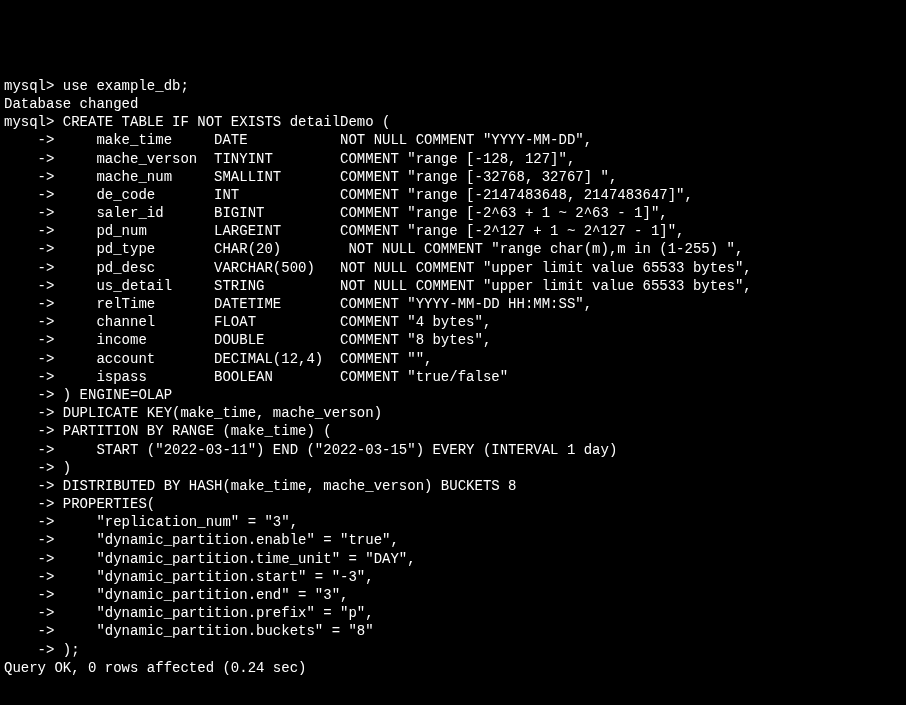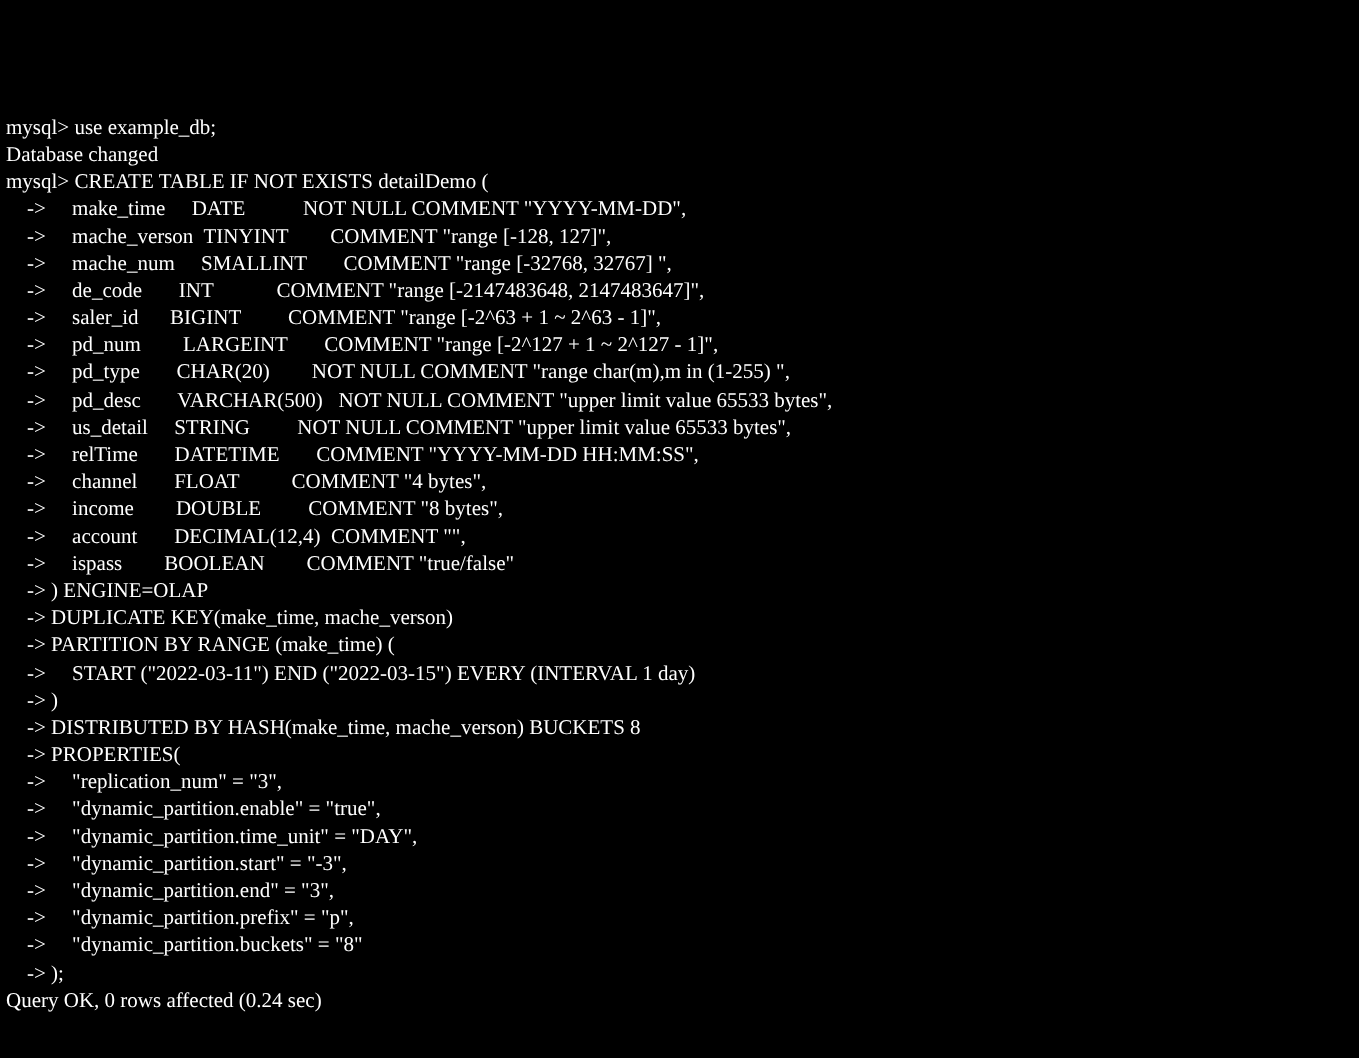--- a/index.html
+++ b/index.html
@@ -8,21 +8,20 @@
       background: #000;
       color: #fff;
       font-family: "Consolas", "Monaco", "Courier New", monospace;
       font-size: 14px;
       line-height: 1.3;
       white-space: pre;
       overflow: hidden;
     }
     .terminal {
       white-space: pre;
-      font-family: Liberation Serif, serif;
     }
   </style>
 </head>
 <body>
 
 
 
 <div class="terminal" id="terminal"><div>mysql&gt; use example_db;</div><div>Database changed</div><div>mysql&gt; CREATE TABLE IF NOT EXISTS detailDemo (</div><div>    -&gt;     make_time     DATE           NOT NULL COMMENT "YYYY-MM-DD",</div><div>    -&gt;     mache_verson  TINYINT        COMMENT "range [-128, 127]",</div><div>    -&gt;     mache_num     SMALLINT       COMMENT "range [-32768, 32767] ",</div><div>    -&gt;     de_code       INT            COMMENT "range [-2147483648, 2147483647]",</div><div>    -&gt;     saler_id      BIGINT         COMMENT "range [-2^63 + 1 ~ 2^63 - 1]",</div><div>    -&gt;     pd_num        LARGEINT       COMMENT "range [-2^127 + 1 ~ 2^127 - 1]",</div><div>    -&gt;     pd_type       CHAR(20)        NOT NULL COMMENT "range char(m),m in (1-255) ",</div><div>    -&gt;     pd_desc       VARCHAR(500)   NOT NULL COMMENT "upper limit value 65533 bytes",</div><div>    -&gt;     us_detail     STRING         NOT NULL COMMENT "upper limit value 65533 bytes",</div><div>    -&gt;     relTime       DATETIME       COMMENT "YYYY-MM-DD HH:MM:SS",</div><div>    -&gt;     channel       FLOAT          COMMENT "4 bytes",</div><div>    -&gt;     income        DOUBLE         COMMENT "8 bytes",</div><div>    -&gt;     account       DECIMAL(12,4)  COMMENT "",</div><div>    -&gt;     ispass        BOOLEAN        COMMENT "true/false"</div><div>    -&gt; ) ENGINE=OLAP</div><div>    -&gt; DUPLICATE KEY(make_time, mache_verson)</div><div>    -&gt; PARTITION BY RANGE (make_time) (</div><div>    -&gt;     START ("2022-03-11") END ("2022-03-15") EVERY (INTERVAL 1 day)</div><div>    -&gt; )</div><div>    -&gt; DISTRIBUTED BY HASH(make_time, mache_verson) BUCKETS 8</div><div>    -&gt; PROPERTIES(</div><div>    -&gt;     "replication_num" = "3",</div><div>    -&gt;     "dynamic_partition.enable" = "true",</div><div>    -&gt;     "dynamic_partition.time_unit" = "DAY",</div><div>    -&gt;     "dynamic_partition.start" = "-3",</div><div>    -&gt;     "dynamic_partition.end" = "3",</div><div>    -&gt;     "dynamic_partition.prefix" = "p",</div><div>    -&gt;     "dynamic_partition.buckets" = "8"</div><div>    -&gt; );</div><div>Query OK, 0 rows affected (0.24 sec)</div></div>
 
 

